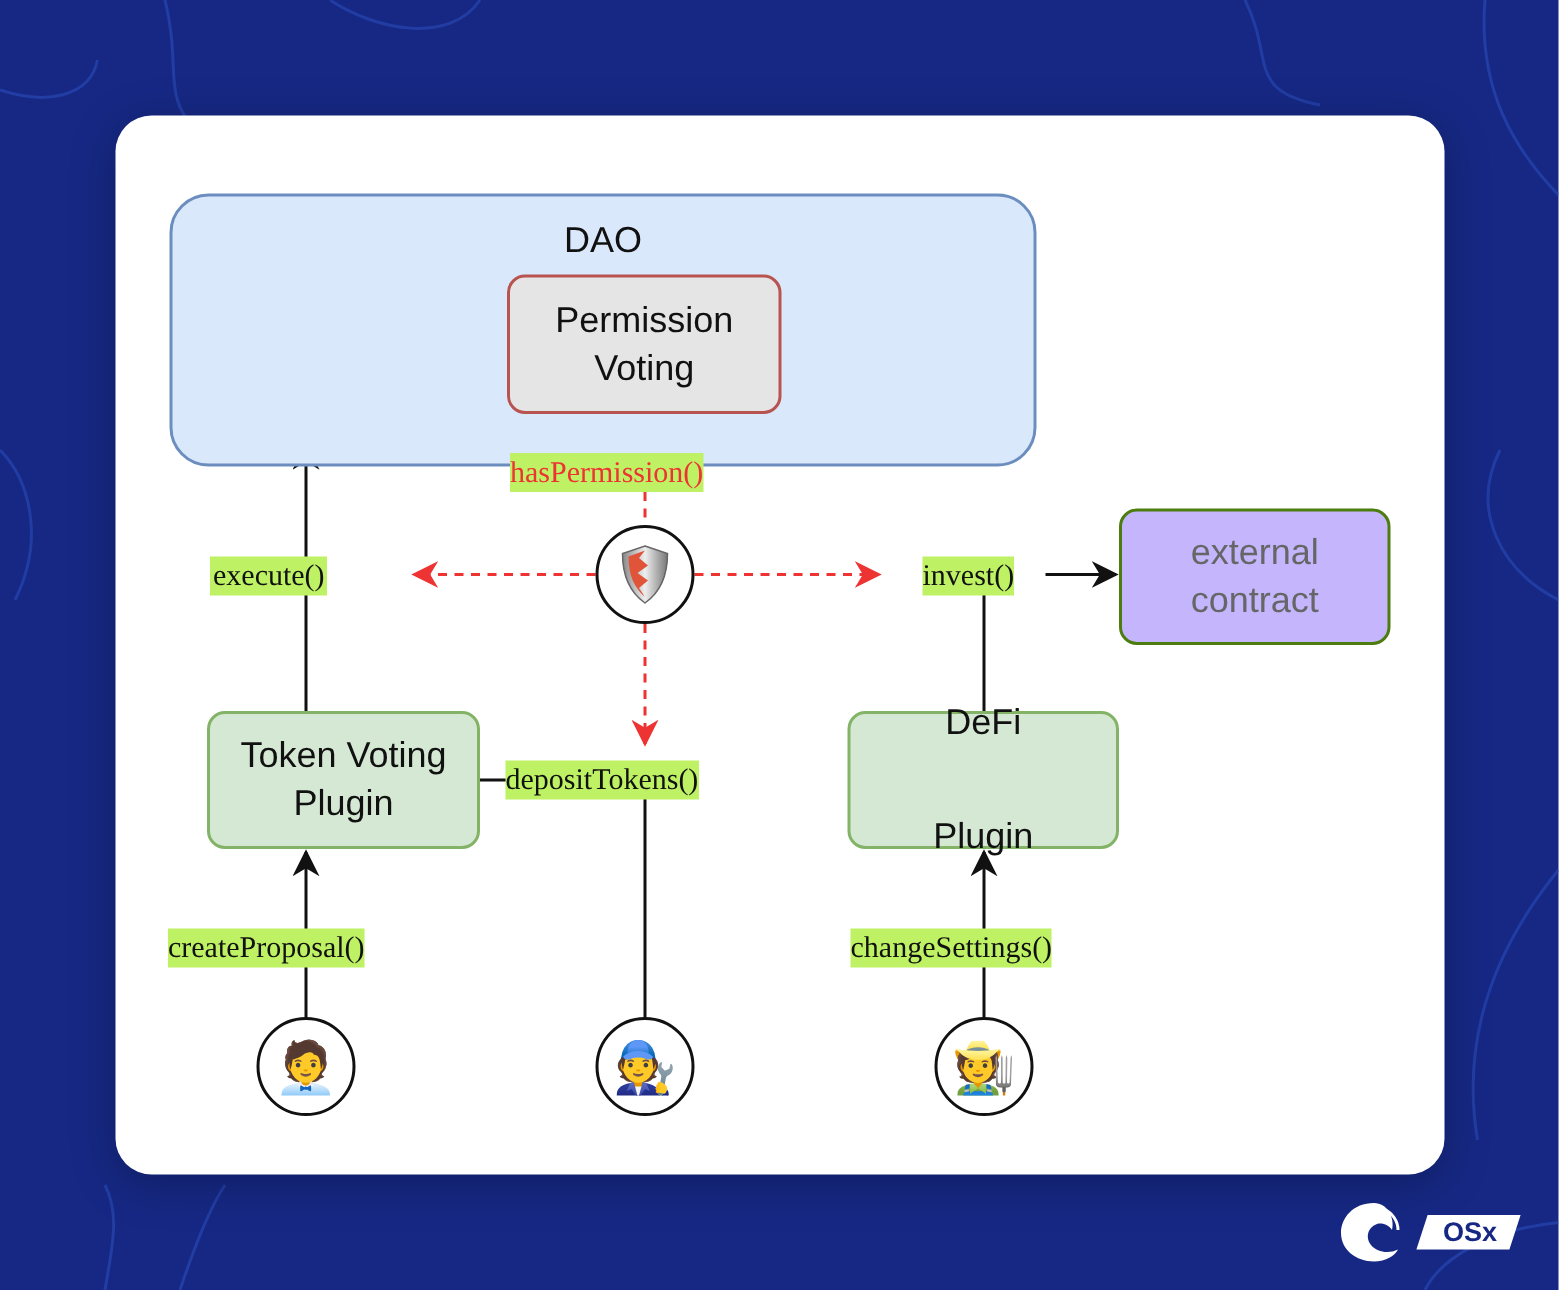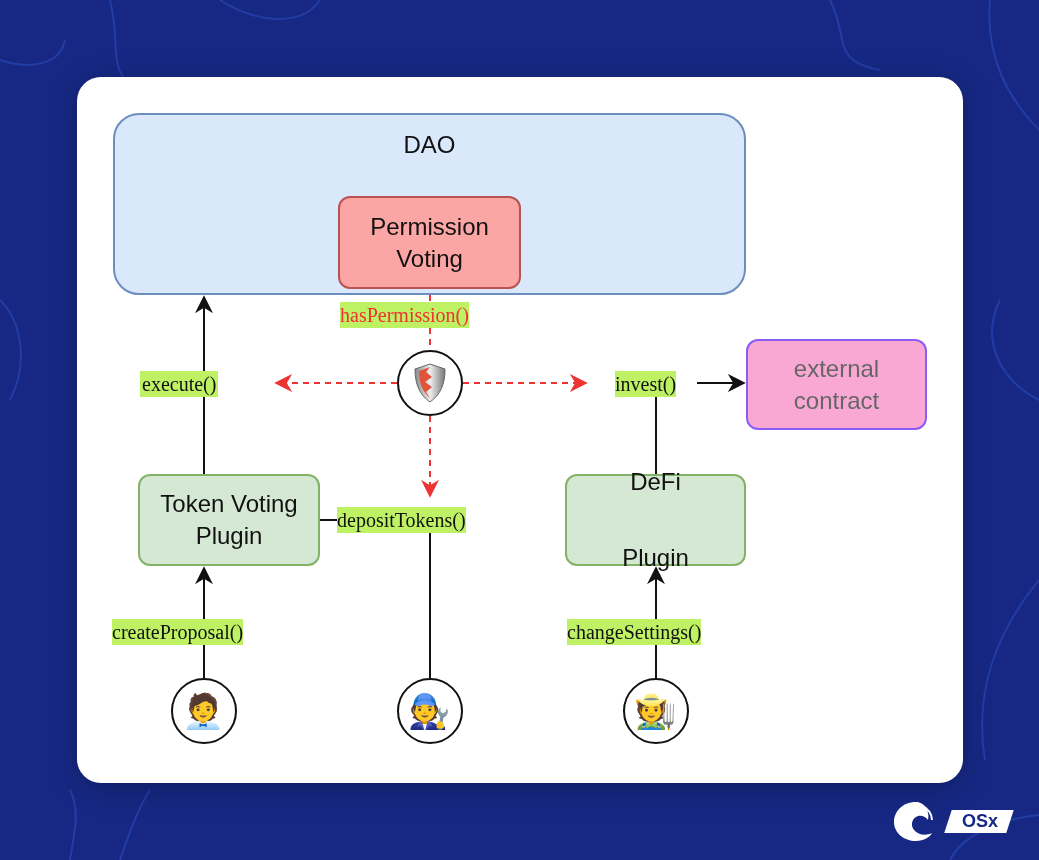--- a/index.html
+++ b/index.html
@@ -13,27 +13,27 @@
     position: absolute; left: 77px; top: 77px; width: 886px; height: 706px;
     background: #ffffff; border-radius: 24px;
     box-shadow: 0 6px 30px rgba(0,0,0,0.25);
   }
   .diagram { position: absolute; left: 0; top: 0; }
   .box {
     position: absolute; box-sizing: border-box; display: flex; flex-direction: column;
     align-items: center; justify-content: center; text-align: center;
     font-size: 24px; line-height: 32px; color: #111;
   }
-  .dao { left: 113px; top: 113px; width: 633px; height: 182px; background: #dae8fc; border: 2px solid #6c8ebf; border-radius: 26px; justify-content: flex-start; }
+  .dao { left: 113px; top: 129px; width: 578px; height: 182px; background: #dae8fc; border: 2px solid #6c8ebf; border-radius: 26px; justify-content: flex-start; }
   .dao .title { margin-top: 14px; }
-  .pm { left: 338px; top: 196px; width: 183px; height: 93px; background: #fca5a5; border: 2px solid #b85450; border-radius: 12px; }
+  .pm { left: 338px; top: 183px; width: 183px; height: 93px; background: #e5e5e5; border: 2px solid #b85450; border-radius: 12px; }
   .green { background: #d5e8d4; border: 2px solid #82b366; border-radius: 12px; height: 92px; }
   .tvp { left: 112px; top: 474px; width: 182px; margin-left: 26px; }
   .defi { left: 565px; top: 474px; width: 181px; gap: 44px; }
-  .ext { left: 746px; top: 339px; width: 181px; height: 91px; border: 2px solid #8b5cf6; border-radius: 12px; color: #666; background: #f9a8d4; }
+  .ext { left: 746px; top: 339px; width: 181px; height: 91px; border: 2px solid #4d7c0f; border-radius: 12px; color: #666; background: #c4b5fd; }
   .label { position: absolute; font-size: 20px; color: #111; background: #bef264; white-space: nowrap; line-height: 26px; font-family: Liberation Serif, serif; }
   .red { color: #ee3333; }
   .actor {
     position: absolute; width: 66px; height: 66px; box-sizing: border-box;
     border: 2.5px solid #111; border-radius: 50%; background: #fff;
     display: flex; align-items: center; justify-content: center; font-size: 34px;
   }
   .shield-circle { left: 397px; top: 350px; }
   .logo { position: absolute; left: 892px; top: 800px; display: flex; align-items: center; }
   .logo-badge {

